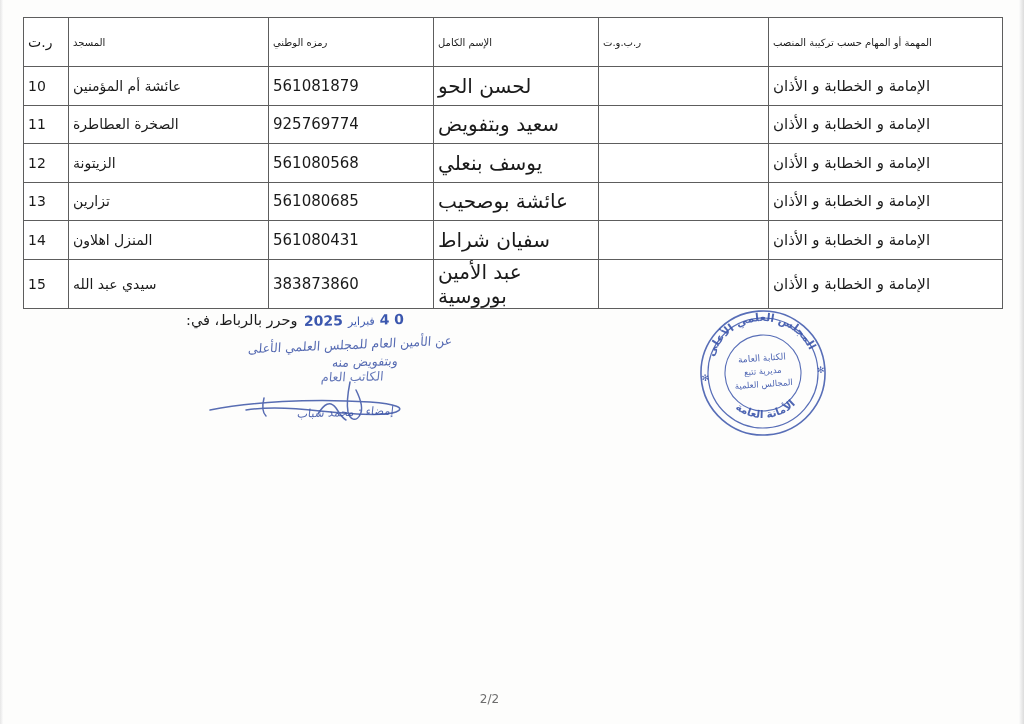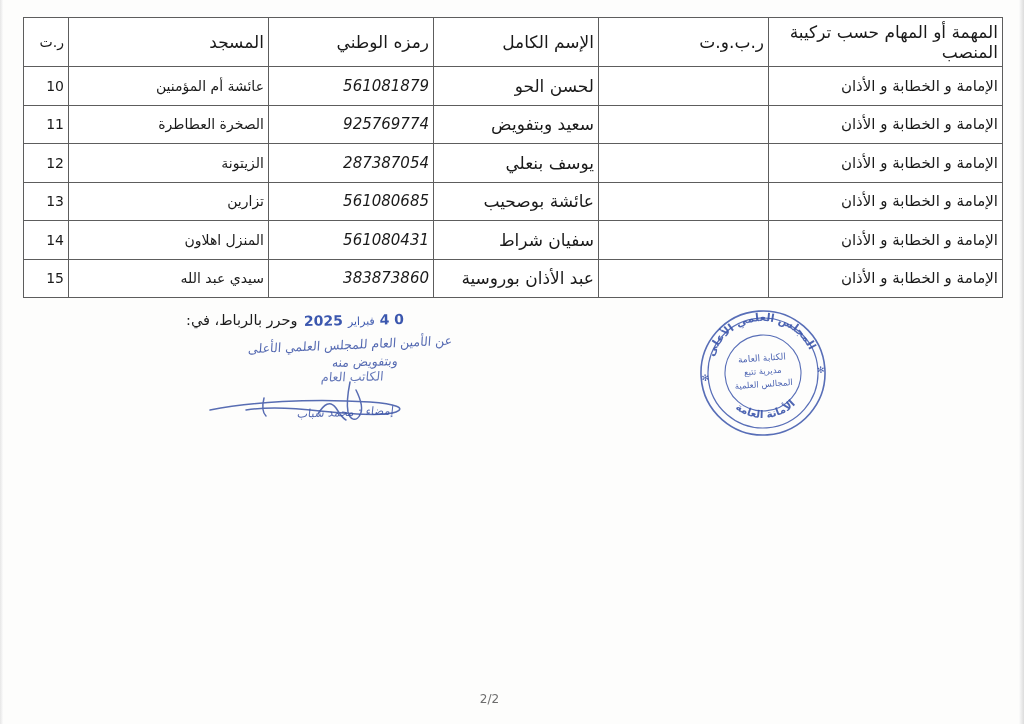--- a/index.html
+++ b/index.html
@@ -44,56 +44,55 @@
     width: 979px;
   }
   table.roster {
     width: 100%;
     border-collapse: collapse;
     table-layout: fixed;
     direction: rtl;
   }
   table.roster td, table.roster th {
     border: 1px solid #5d5d5d;
-    text-align: right;
+    text-align: left;
     vertical-align: middle;
     font-weight: normal;
     padding: 0 4px;
     background: #ffffff;
   }
   thead th {
     height: 48px;
-    font-size: 17px;
+    font-size: 10px;
     letter-spacing: 0;
   }
   tbody td {
     height: 37.5px;
     font-size: 15px;
   }
   
   col.c-rt     { width: 45px; }
   col.c-masjid { width: 200px; }
   col.c-code   { width: 165px; }
   col.c-name   { width: 165px; }
   col.c-rbwt   { width: 170px; }
   col.c-mission{ width: 234px; }
 
   .cell-num {
     font-family: "DejaVu Sans", "Liberation Sans", sans-serif;
     font-size: 15px;
     direction: ltr;
     unicode-bidi: embed;
-    font-style: italic;
   }
   .cell-rt {
     font-size: 14px;
     direction: ltr;
   }
   .cell-mission { font-size: 15px; }
-  .cell-name    { font-size: 17px; }
+  .cell-name    { font-size: 20px; }
   .cell-masjid  { font-size: 14px; }
 
   
   .sign-block {
     position: absolute;
     top: 312px;
     left: 186px;
     width: 260px;
     direction: rtl;
     text-align: center;
@@ -230,21 +229,21 @@
         <td class="cell-rbwt"></td>
         <td class="cell-name">سعيد وبتفويض</td>
         <td class="cell-num">925769774</td>
         <td class="cell-masjid">الصخرة العطاطرة</td>
         <td class="cell-rt">11</td>
       </tr>
       <tr>
         <td class="cell-mission">الإمامة و الخطابة و الأذان</td>
         <td class="cell-rbwt"></td>
         <td class="cell-name">يوسف بنعلي</td>
-        <td class="cell-num">287387054</td>
+        <td class="cell-num">561080568</td>
         <td class="cell-masjid">الزيتونة</td>
         <td class="cell-rt">12</td>
       </tr>
       <tr>
         <td class="cell-mission">الإمامة و الخطابة و الأذان</td>
         <td class="cell-rbwt"></td>
         <td class="cell-name">عائشة بوصحيب</td>
         <td class="cell-num">561080685</td>
         <td class="cell-masjid">تزارين</td>
         <td class="cell-rt">13</td>
@@ -253,21 +252,21 @@
         <td class="cell-mission">الإمامة و الخطابة و الأذان</td>
         <td class="cell-rbwt"></td>
         <td class="cell-name">سفيان شراط</td>
         <td class="cell-num">561080431</td>
         <td class="cell-masjid">المنزل اهلاون</td>
         <td class="cell-rt">14</td>
       </tr>
       <tr>
         <td class="cell-mission">الإمامة و الخطابة و الأذان</td>
         <td class="cell-rbwt"></td>
-        <td class="cell-name">عبد الأذان بوروسية</td>
+        <td class="cell-name">عبد الأمين بوروسية</td>
         <td class="cell-num">383873860</td>
         <td class="cell-masjid">سيدي عبد الله</td>
         <td class="cell-rt">15</td>
       </tr>
     </tbody>
   </table>
 </div>
 
 <div class="sign-block">
 

